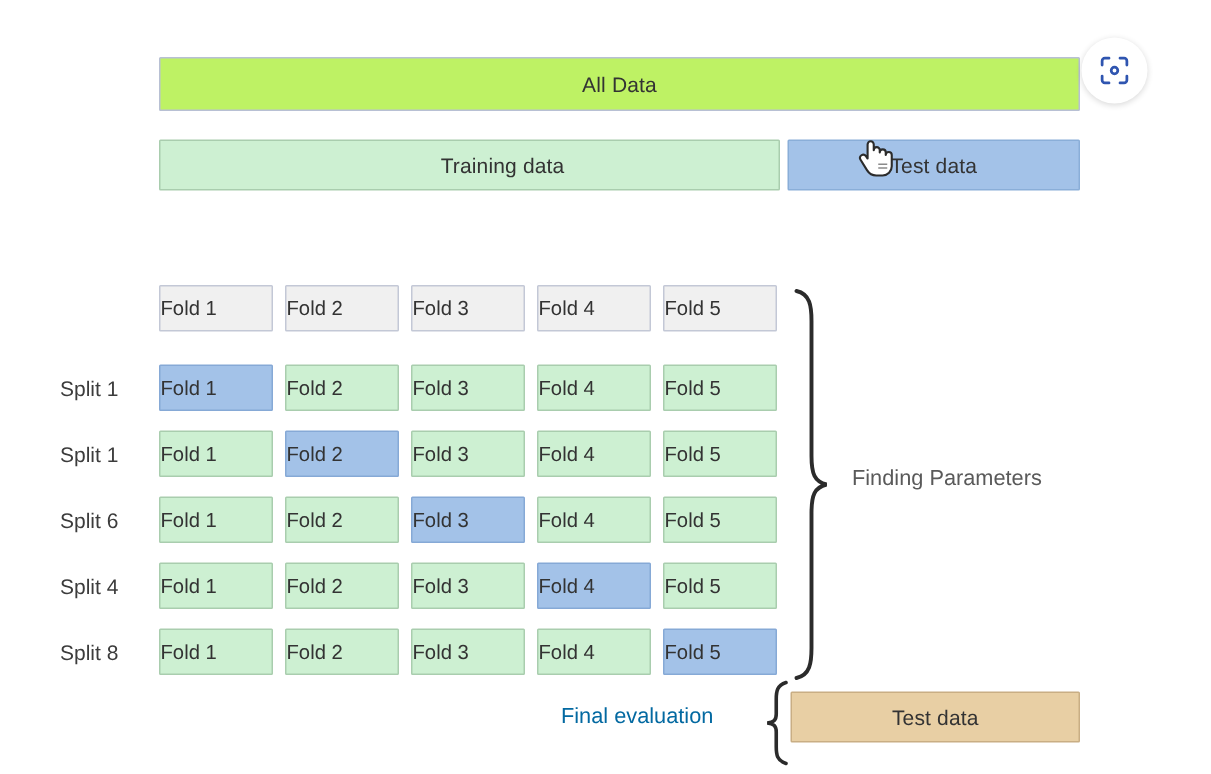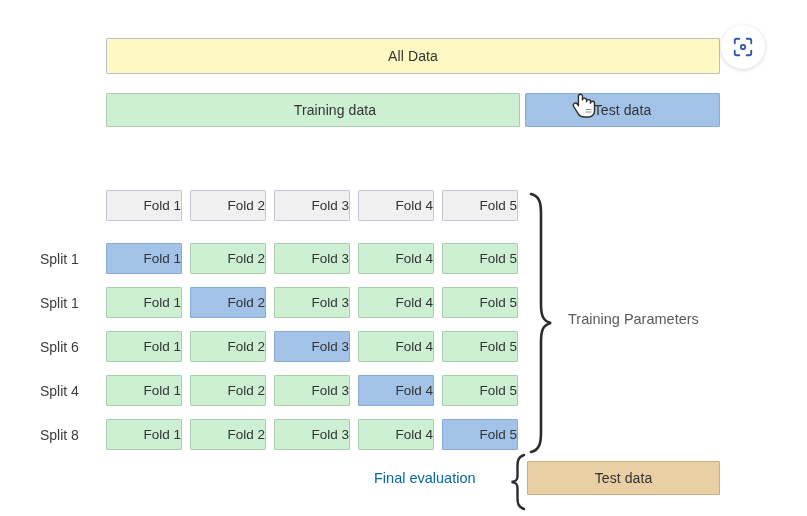--- a/index.html
+++ b/index.html
@@ -35,21 +35,21 @@
     letter-spacing: .1px;
     color: #333333;
     border-radius: 1px;
   }
 
   .box-alldata {
     left: 106px;
     top: 38px;
     width: 614px;
     height: 36px;
-    background: #fef9c3;
+    background: #bef264;
     border: 1px solid #b8c0d4;
   }
 
   .box-training {
     left: 106px;
     top: 93px;
     width: 414px;
     height: 34px;
     background: #cdf0d2;
     border: 1px solid #a9cdae;
@@ -75,21 +75,21 @@
   }
 
   
   .fold {
     position: absolute;
     box-sizing: border-box;
     width: 76px;
     height: 31px;
     display: flex;
     align-items: center;
-    justify-content: flex-end;
+    justify-content: flex-start;
     font-size: 13.5px;
     color: #333333;
     border-radius: 1px;
   }
   .fold.header {
     background: #f0f0f0;
     border: 1px solid #c3c8d6;
   }
   .fold.train {
     background: #cdf0d2;
@@ -306,21 +306,21 @@
       <path d="M7 2
                C 16 4, 17 12, 17 22
                L 17 112
                C 17 124, 19 129, 27 131
                C 19 133, 17 138, 17 150
                L 17 240
                C 17 250, 16 258, 7 260" fill="none" stroke="#2b2b2b" stroke-width="2.6" stroke-linecap="round"></path>
     </svg>
   </div>
 
-  <div class="annot-finding">Training Parameters</div>
+  <div class="annot-finding">Finding Parameters</div>
 
   <div class="annot-final">Final evaluation</div>
 
   <div class="brace brace-small">
     <svg width="22" height="60" viewBox="0 0 22 60" xmlns="http://www.w3.org/2000/svg">
       <path d="M16 3
                C 10 5, 9.5 9, 9.5 14
                L 9.5 24
                C 9.5 28, 8 29.5, 3.5 30
                C 8 30.5, 9.5 32, 9.5 36

